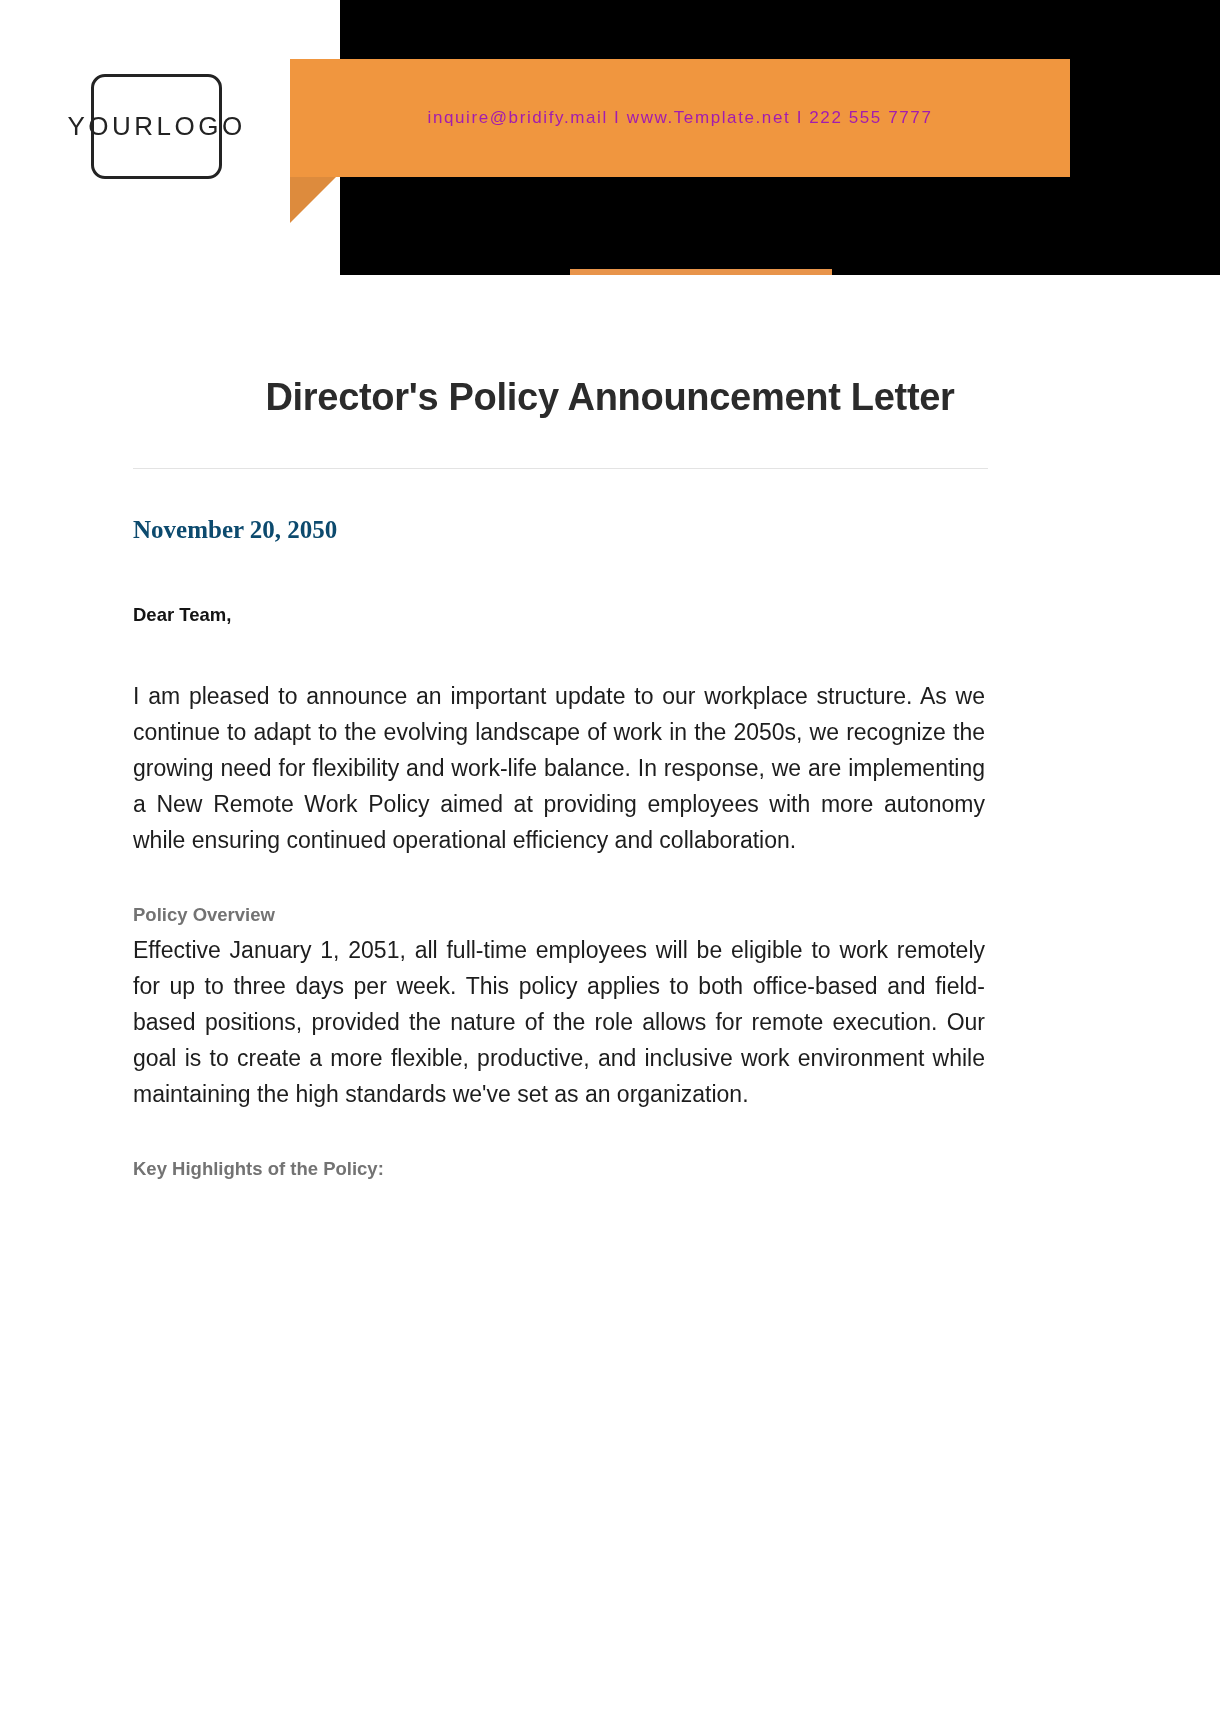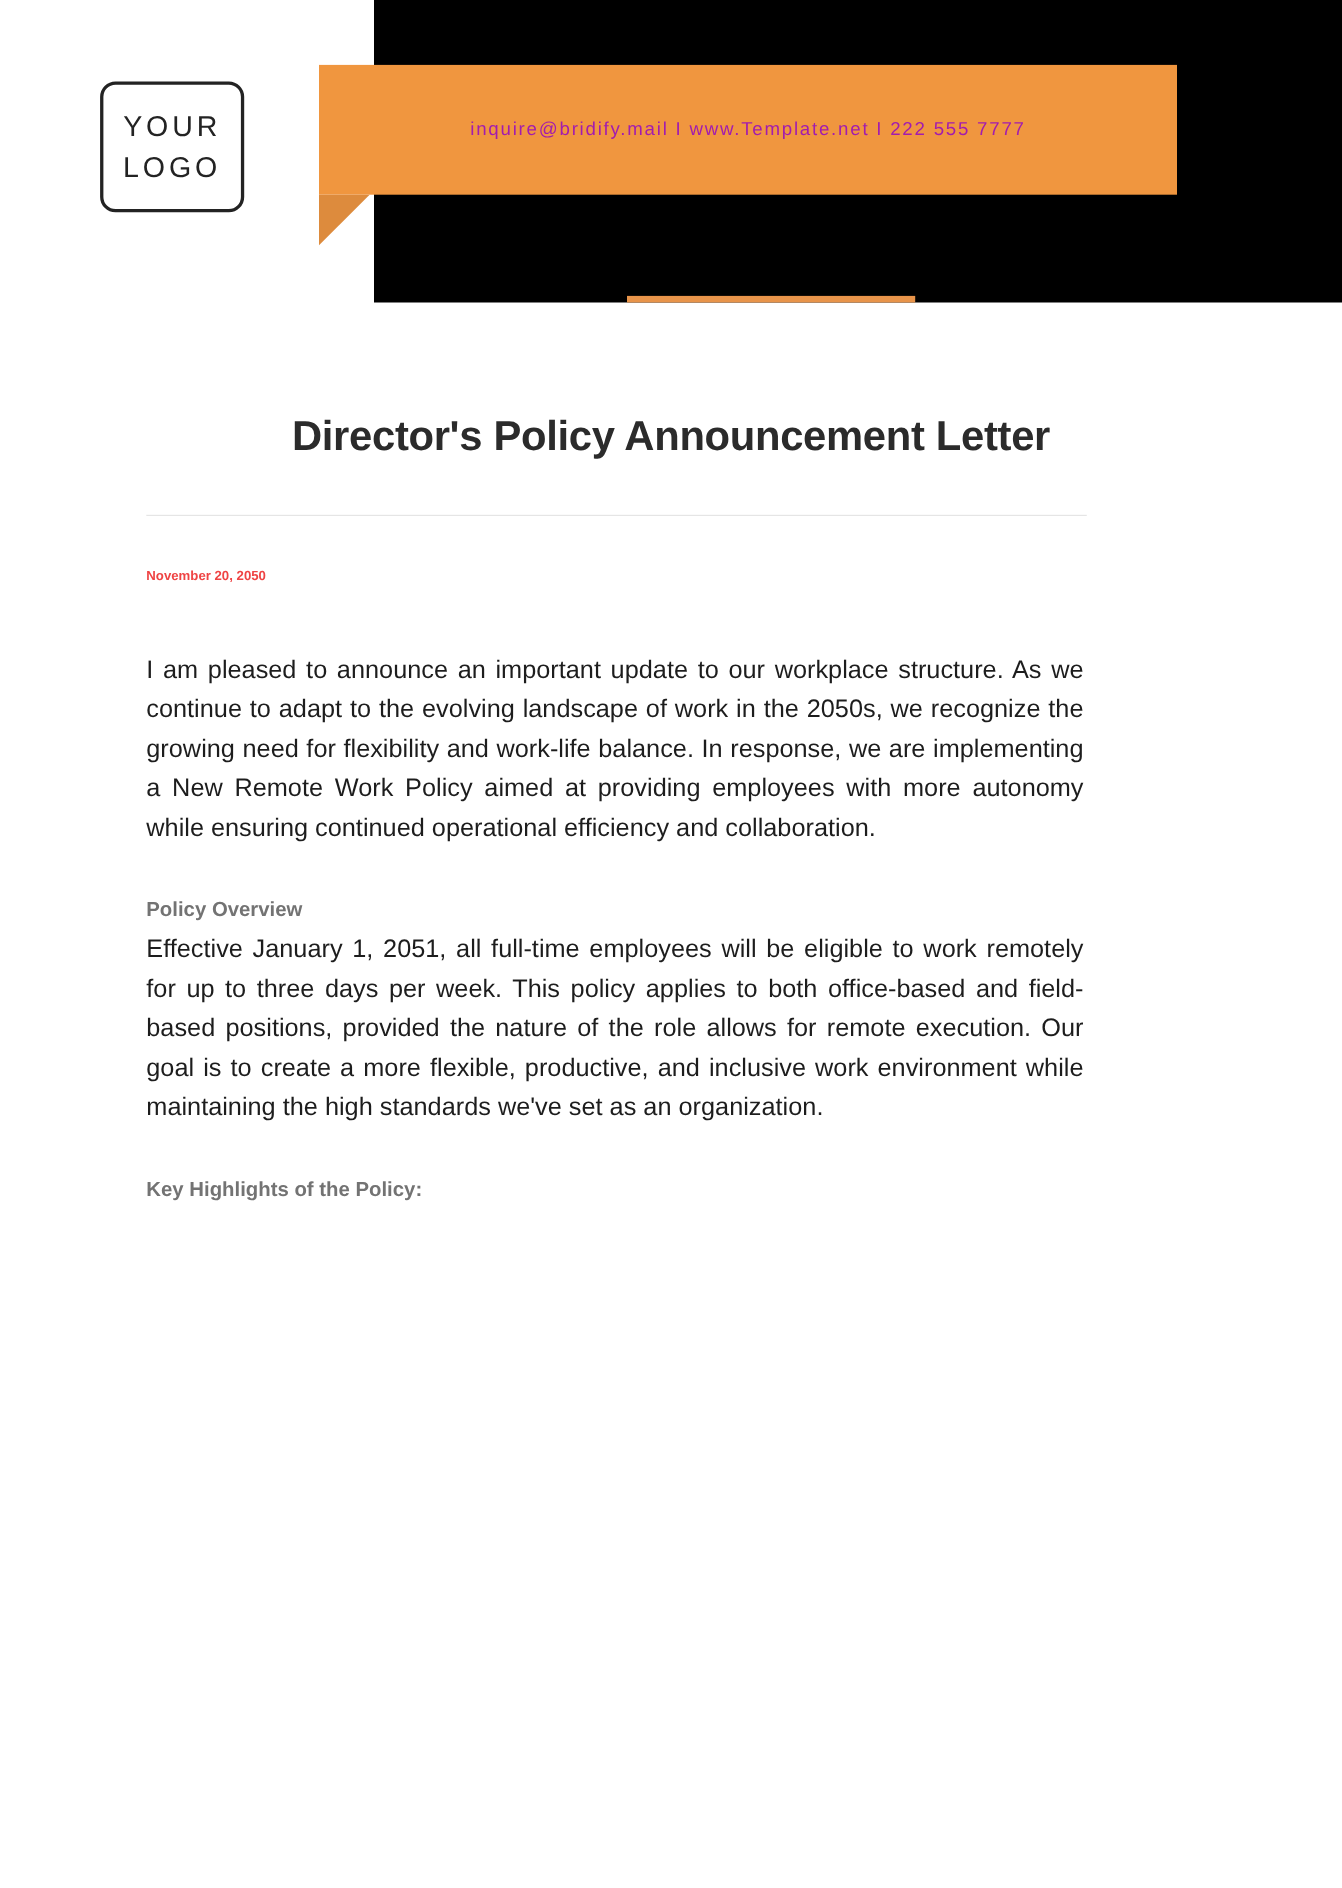--- a/index.html
+++ b/index.html
@@ -73,26 +73,26 @@
     white-space: nowrap;
     font-weight: 400;
   }
 
   
   .logo-box {
     position: absolute;
     left: 91px;
     top: 74px;
     width: 131px;
-    height: 119px;
+    height: 105px;
     border: 3px solid #232323;
     border-radius: 14px;
     box-sizing: border-box;
     display: flex;
-    flex-direction: column;
+    flex-direction: row;
     align-items: center;
     justify-content: center;
     background: #ffffff;
   }
   .logo-line {
     font-size: 26px;
     letter-spacing: 3.5px;
     color: #232323;
     line-height: 1.42;
     font-weight: 400;
@@ -119,24 +119,25 @@
     background: #e3e3e3;
   }
 
   .content {
     position: absolute;
     left: 133px;
     top: 516px;
     width: 852px;
   }
   .date-line {
-    font-size: 12px;
+    font-size: 25px;
     font-weight: bold;
-    color: #ef4444;
+    color: #0c4a6e;
     margin: 0 0 60px 0;
+    font-family: Liberation Serif, serif;
   }
   .salutation {
     font-size: 18.5px;
     font-weight: bold;
     color: #141414;
     margin: 0 0 52px 0;
   }
   .para {
     font-size: 23px;
     line-height: 36px;
@@ -169,19 +170,20 @@
 <div class="logo-box">
   <span class="logo-line">YOUR</span>
   <span class="logo-line">LOGO</span>
 </div>
 
 <div class="page-title">Director's Policy Announcement Letter</div>
 <div class="divider"></div>
 
 <div class="content">
   <p class="date-line">November 20, 2050</p>
+  <p class="salutation">Dear Team,</p>
   <p class="para">I am pleased to announce an important update to our workplace structure. As we continue to adapt to the evolving landscape of work in the 2050s, we recognize the growing need for flexibility and work-life balance. In response, we are implementing a New Remote Work Policy aimed at providing employees with more autonomy while ensuring continued operational efficiency and collaboration.</p>
 
   <p class="section-heading">Policy Overview</p>
   <p class="para">Effective January 1, 2051, all full-time employees will be eligible to work remotely for up to three days per week. This policy applies to both office-based and field-based positions, provided the nature of the role allows for remote execution. Our goal is to create a more flexible, productive, and inclusive work environment while maintaining the high standards we've set as an organization.</p>
 
   <p class="section-heading spaced">Key Highlights of the Policy:</p>
 </div>
 
 </body></html>

